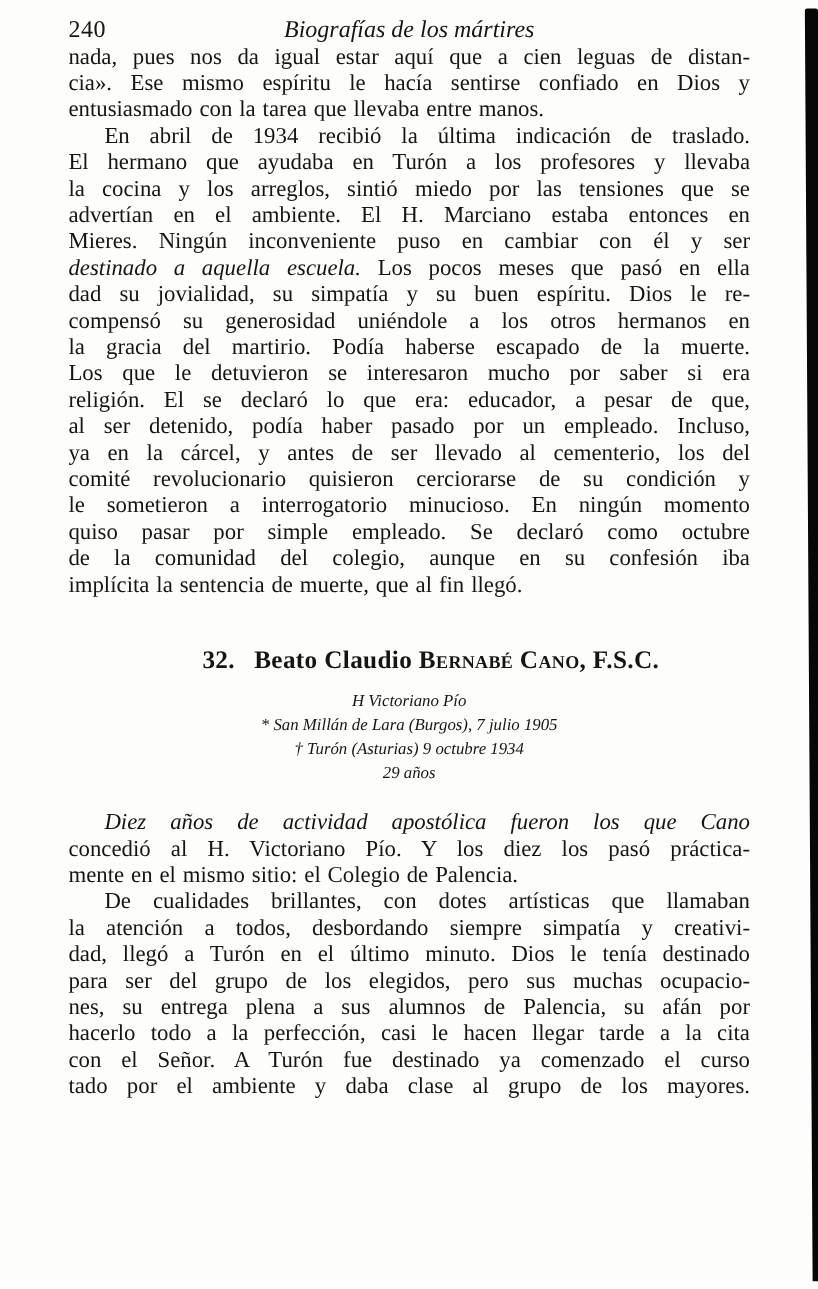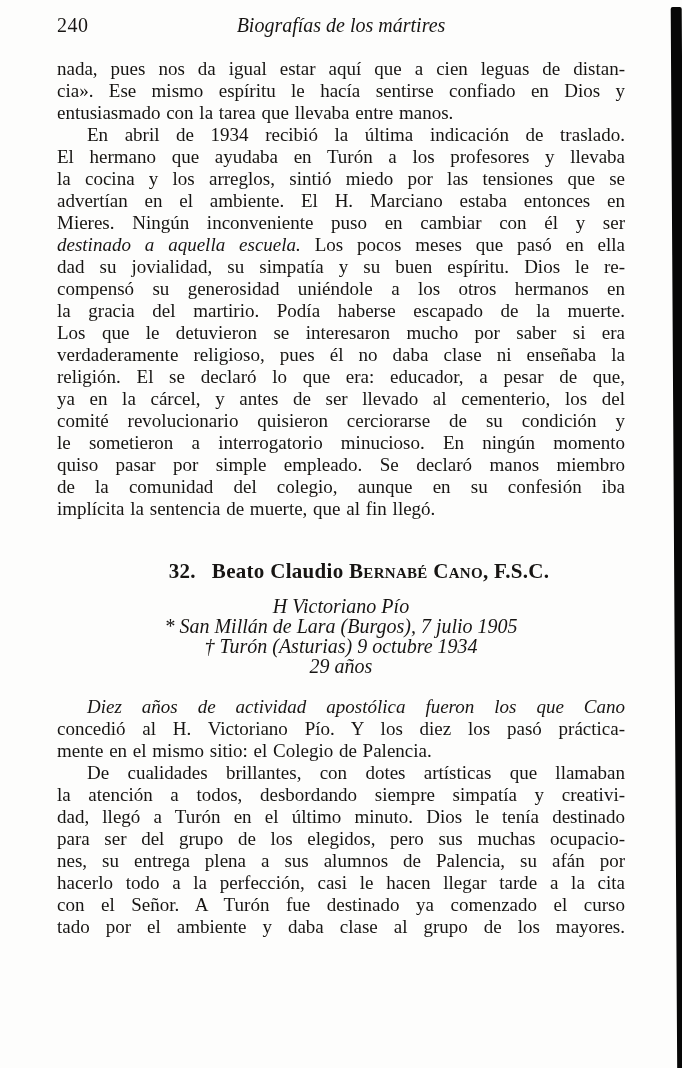--- a/index.html
+++ b/index.html
@@ -43,21 +43,21 @@
   .running-title {
     position: absolute;
     left: 0; right: 0;
     text-align: center;
     font-style: italic;
   }
   .body-text {
     font-size: 19px;
     line-height: 22px;
   }
-  .body-top { margin-top: 21px; }
+  .body-top { }
   .body-bottom { margin-top: 20px; }
   .para { margin: 0; }
   .line {
     text-align: justify;
     text-align-last: justify;
     word-spacing: 1px;
   }
   .line.last {
     text-align-last: left;
     text-align: left;
@@ -71,21 +71,21 @@
     line-height: 26px;
     font-weight: bold;
     letter-spacing: 0.3px;
   }
   .heading .num { margin-right: 16px; margin-left: 36px; }
   .sc { font-variant: small-caps; }
   .vita {
     margin-top: 12px;
     text-align: center;
     font-style: italic;
-    font-size: 20px;
+    font-size: 14px;
     line-height: 20px;
   }
 </style>
 </head>
 <body>
 
 <main class="page">
   <div class="scan-edge"></div>
 
   <div class="text-column">
@@ -105,26 +105,26 @@
           <div class="line">En abril de 1934 recibió la última indicación de traslado.</div>
           <div class="line">El hermano que ayudaba en Turón a los profesores y llevaba</div>
           <div class="line">la cocina y los arreglos, sintió miedo por las tensiones que se</div>
           <div class="line">advertían en el ambiente. El H. Marciano estaba entonces en</div>
           <div class="line">Mieres. Ningún inconveniente puso en cambiar con él y ser</div>
           <div class="line"><em>destinado a aquella escuela.</em> Los pocos meses que pasó en ella</div>
           <div class="line">dad su jovialidad, su simpatía y su buen espíritu. Dios le re-</div>
           <div class="line">compensó su generosidad uniéndole a los otros hermanos en</div>
           <div class="line">la gracia del martirio. Podía haberse escapado de la muerte.</div>
           <div class="line">Los que le detuvieron se interesaron mucho por saber si era</div>
-          <div class="line">verdaderamente religioso, pues él no daba clase ni enseñaba la</div>
           <div class="line">religión. El se declaró lo que era: educador, a pesar de que,</div>
+          <div class="line">al ser detenido, podía haber pasado por un empleado. Incluso,</div>
           <div class="line">ya en la cárcel, y antes de ser llevado al cementerio, los del</div>
           <div class="line">comité revolucionario quisieron cerciorarse de su condición y</div>
           <div class="line">le sometieron a interrogatorio minucioso. En ningún momento</div>
-          <div class="line">quiso pasar por simple empleado. Se declaró manos miembro</div>
+          <div class="line">quiso pasar por simple empleado. Se declaró como octubre</div>
           <div class="line">de la comunidad del colegio, aunque en su confesión iba</div>
           <div class="line last">implícita la sentencia de muerte, que al fin llegó.</div>
         </div>
       </div>
 
     <h2 class="heading">
       <span class="num">32.</span><span><span>Beato Claudio </span><span class="sc">Bernabé Cano</span><span>, F.S.C.</span></span>
     </h2>
 
     <div class="vita">

